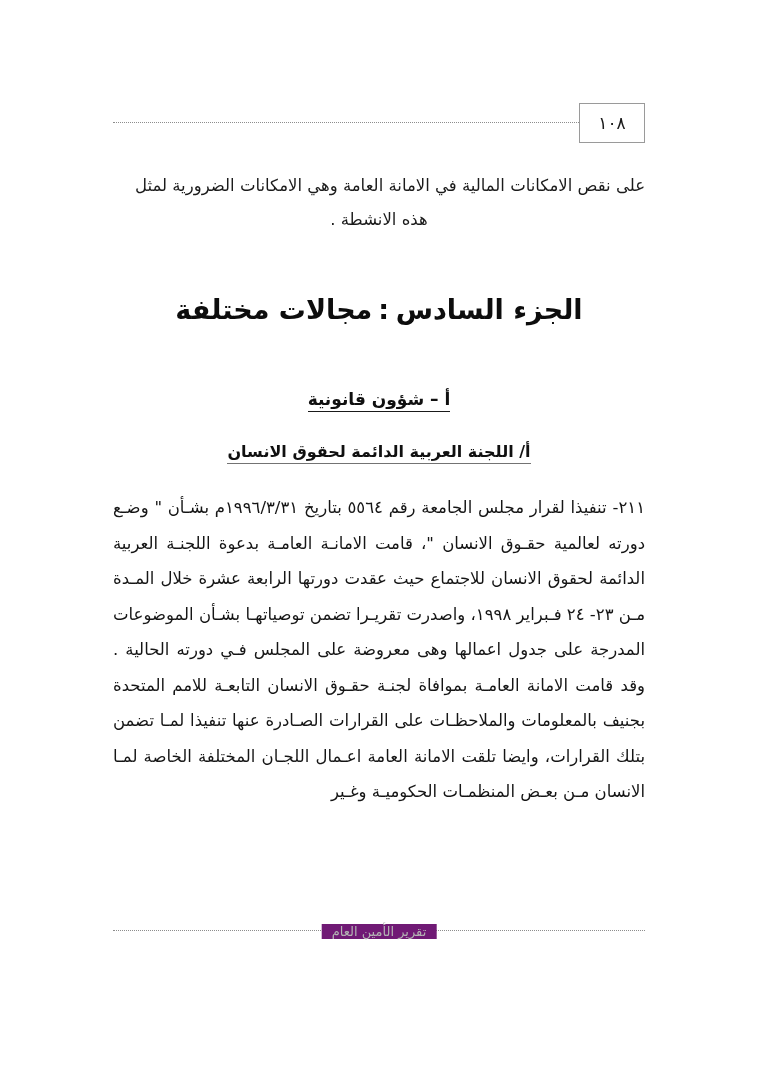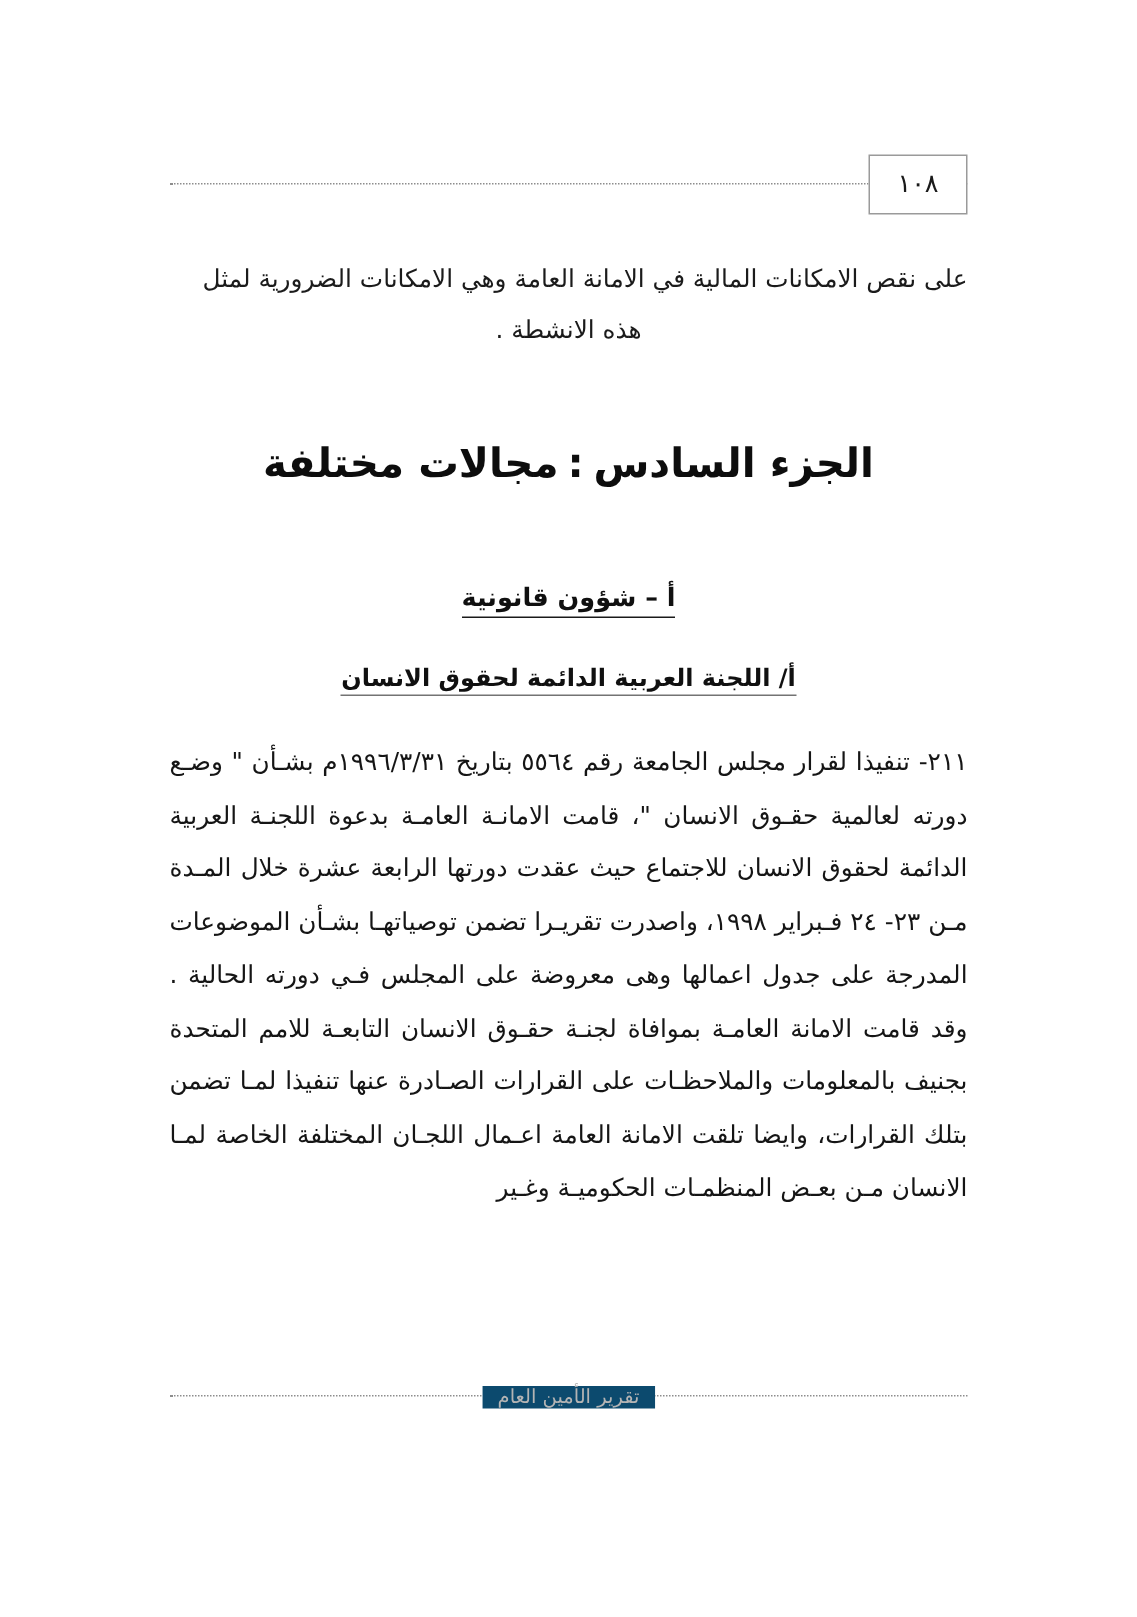--- a/index.html
+++ b/index.html
@@ -150,21 +150,21 @@
     top: 6px;
     left: 0;
     right: 0;
     border-top: 1px dotted #8d8d8d;
   }
   .footer-text {
     position: absolute;
     top: 0;
     left: 50%;
     transform: translateX(-50%);
-    background: #0c4a6e;
+    background: #701a75;
     padding: 0 10px;
     font-size: 13px;
     color: #b4b4b4;
     letter-spacing: 1px;
     white-space: nowrap;
   }
 </style>
 </head>
 <body>
 

